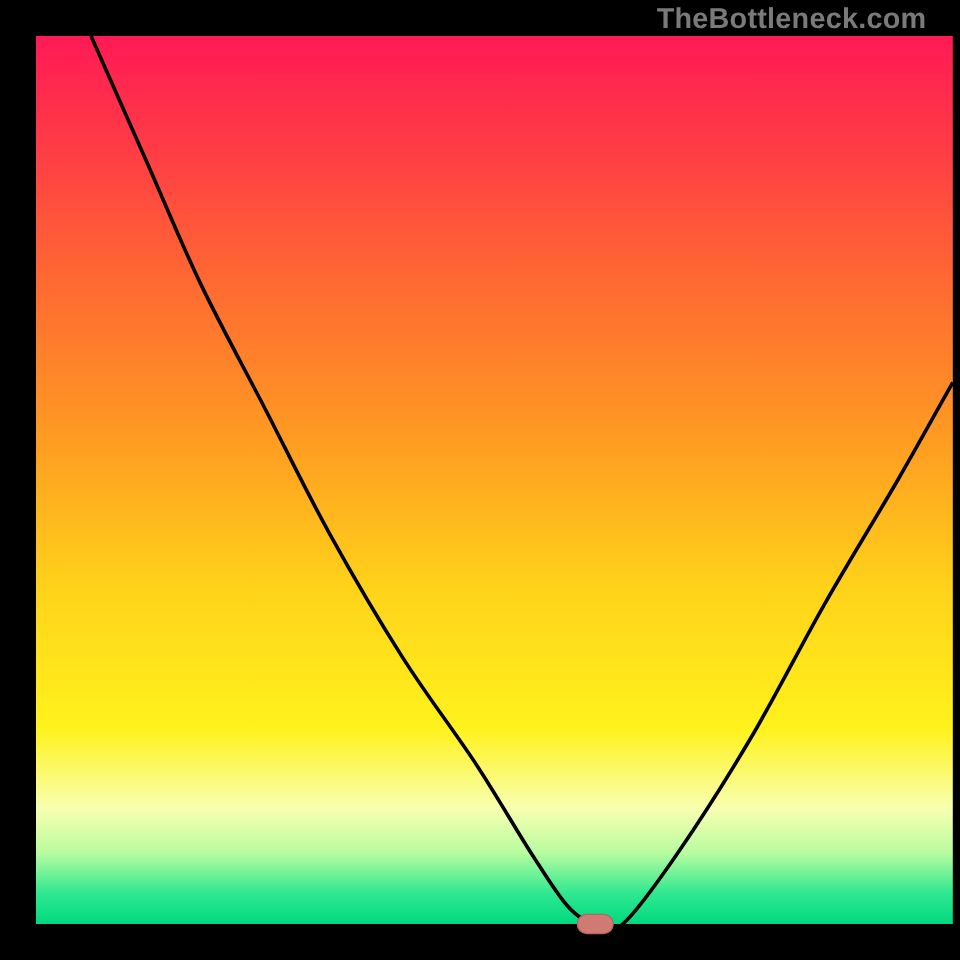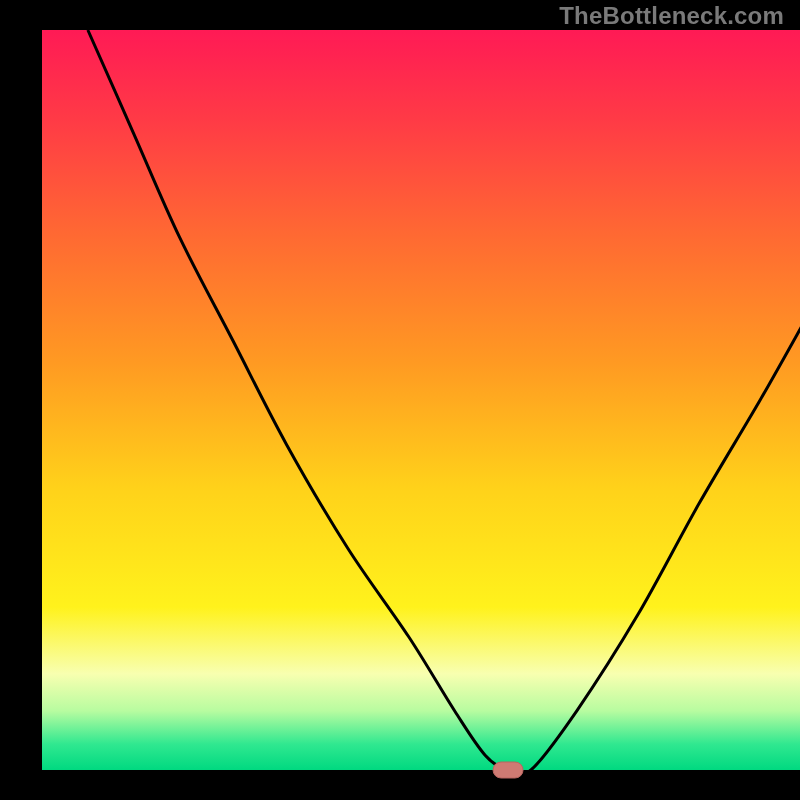--- a/index.html
+++ b/index.html
@@ -7,21 +7,20 @@
     padding: 0;
     width: 800px;
     height: 800px;
     background: #000;
     overflow: hidden;
   }
   .wrap {
     position: relative;
     width: 780px;
     height: 800px;
-    padding-left: 12px;
   }
   .watermark {
     position: absolute;
     top: 2px;
     right: 8px;
     font-family: Arial, Helvetica, sans-serif;
     font-size: 24px;
     font-weight: 600;
     color: #7a7a7a;
     letter-spacing: 0.2px;

